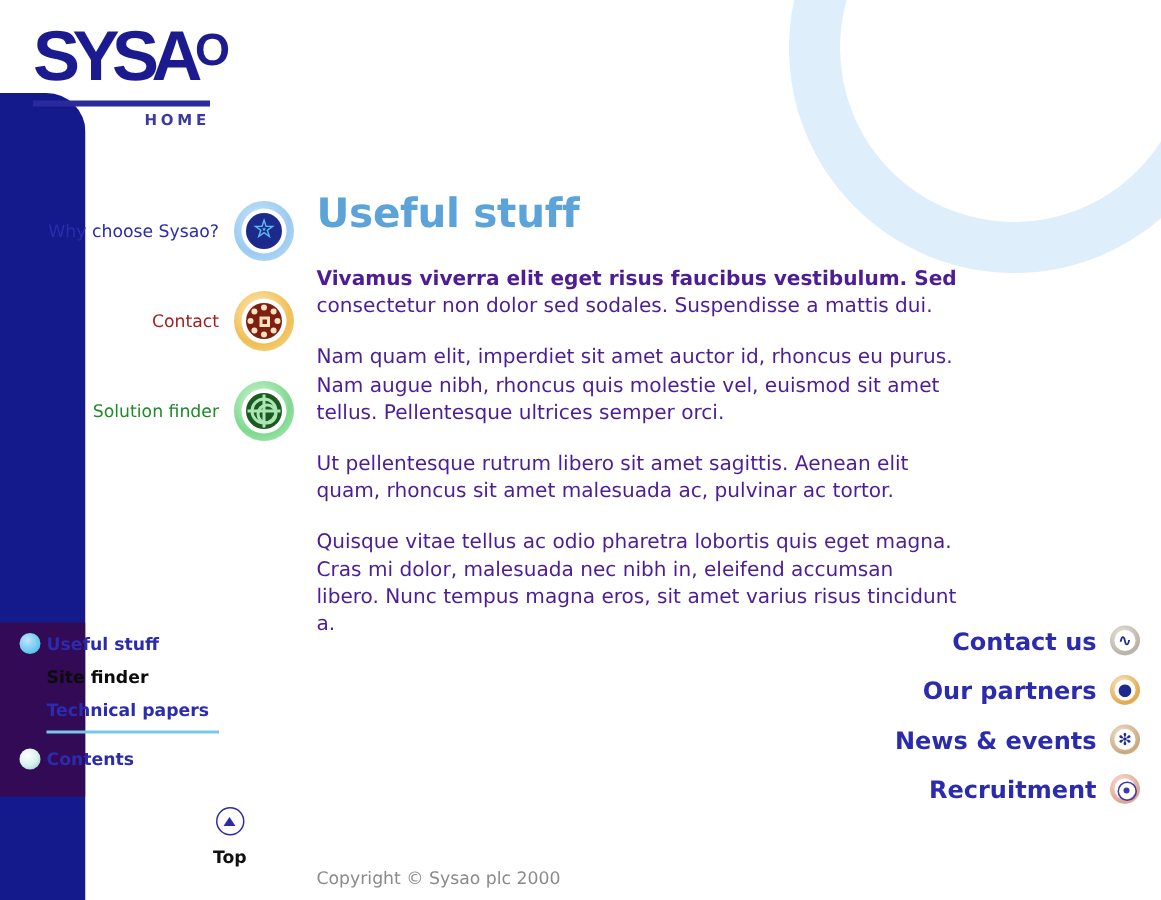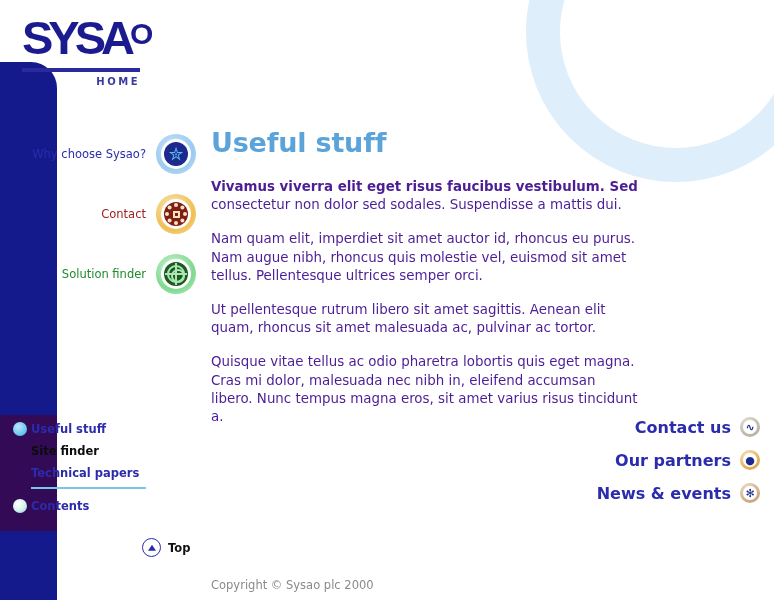--- a/index.html
+++ b/index.html
@@ -142,21 +142,21 @@
     position:absolute;left:50%;top:50%;width:11px;height:11px;margin:-5.5px 0 0 -5.5px;
     border-radius:50%;border:1.5px solid #3a3aaa;
   }
   .spiral::after{
     content:"";position:absolute;left:50%;top:50%;width:4px;height:4px;
     margin:-2px 0 0 -2px;border-radius:50%;background:#3a3aaa;
   }
 
   
   .toplink{
-    position:absolute;left:142px;top:538px;display:flex;align-items:center;gap:7px;z-index:7;
+    position:absolute;left:142px;top:538px;display:flex;align-items:center;gap:7px;z-index:7;flex-direction:column;
   }
   .toplink .tcircle{
     width:17px;height:17px;border-radius:50%;border:1.5px solid #2b2bae;
     position:relative;background:#ffffff;
   }
   .toplink .tcircle::after{
     content:"";position:absolute;left:50%;top:50%;transform:translate(-50%,-55%);
     width:0;height:0;border-left:4px solid transparent;border-right:4px solid transparent;
     border-bottom:6px solid #2b2bae;
   }
@@ -288,20 +288,28 @@
 
     <div class="br-item">
       <span class="br-label">News &amp; events</span>
       <span class="br-orb">
         <span class="brim brim-tan"></span>
         <span class="brdisc"></span>
         <span class="brglyph">✻</span>
       </span>
     </div>
 
+    <div class="br-item">
+      <span class="br-label">Recruitment</span>
+      <span class="br-orb">
+        <span class="brim brim-pink"></span>
+        <span class="brdisc"></span>
+        <span class="spiral"></span>
+      </span>
+    </div>
 
   </div>
 
   <div class="toplink">
     <span class="tcircle"></span>
     <span class="tlabel">Top</span>
   </div>
 
   <div class="copyright">Copyright © Sysao plc 2000</div>
 

